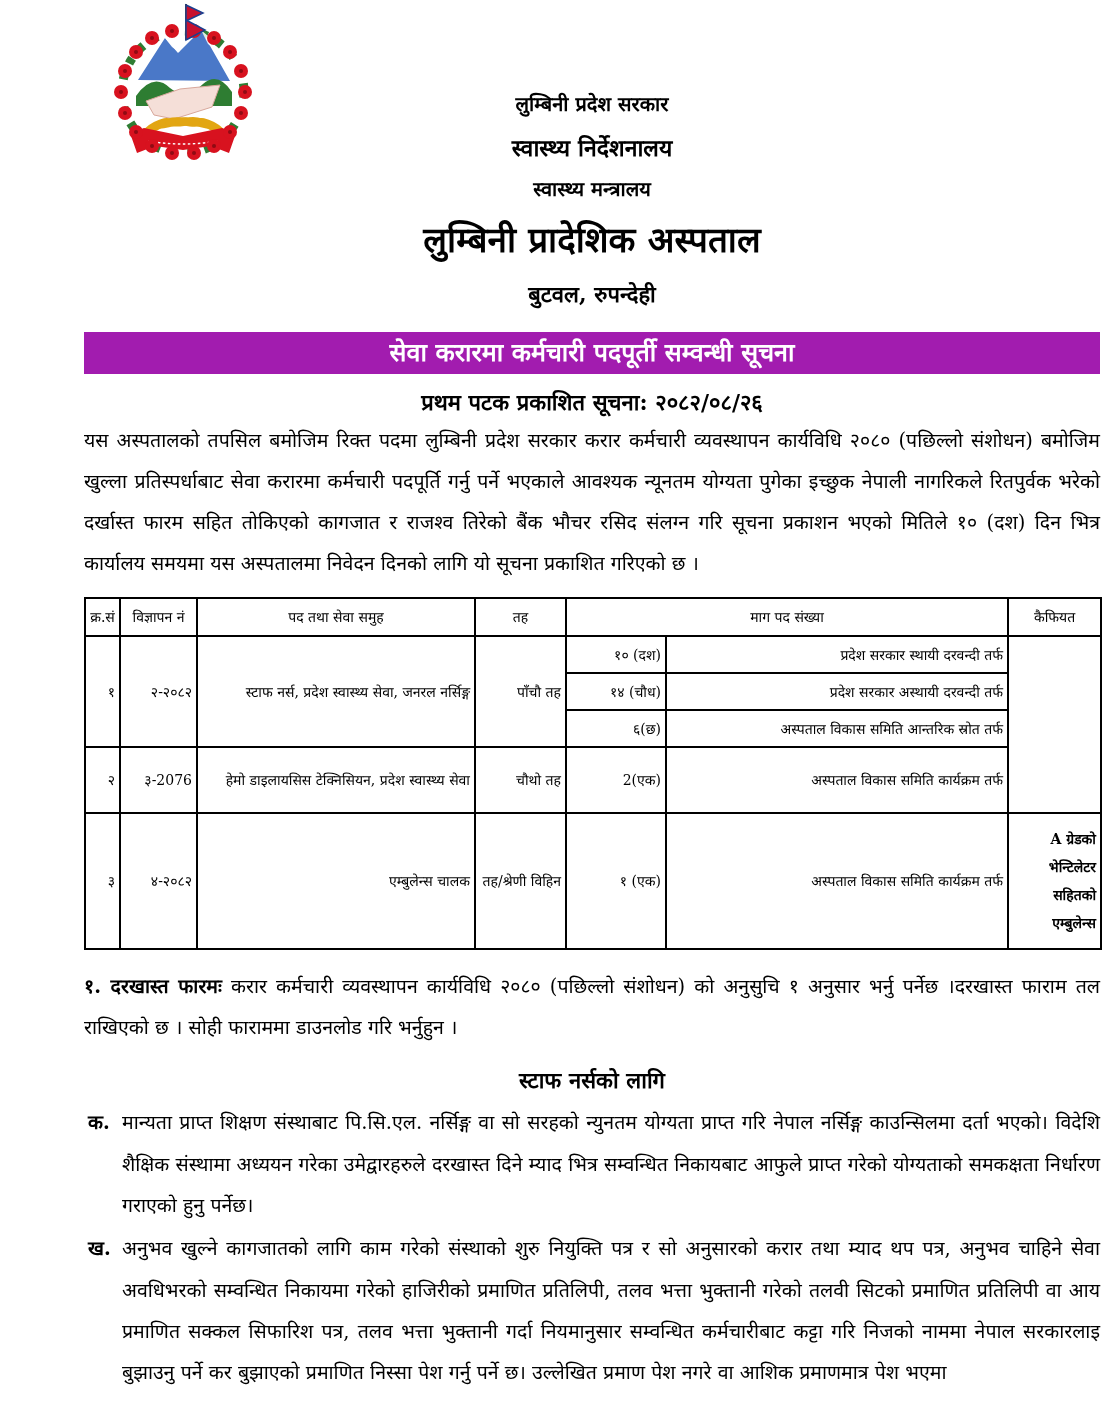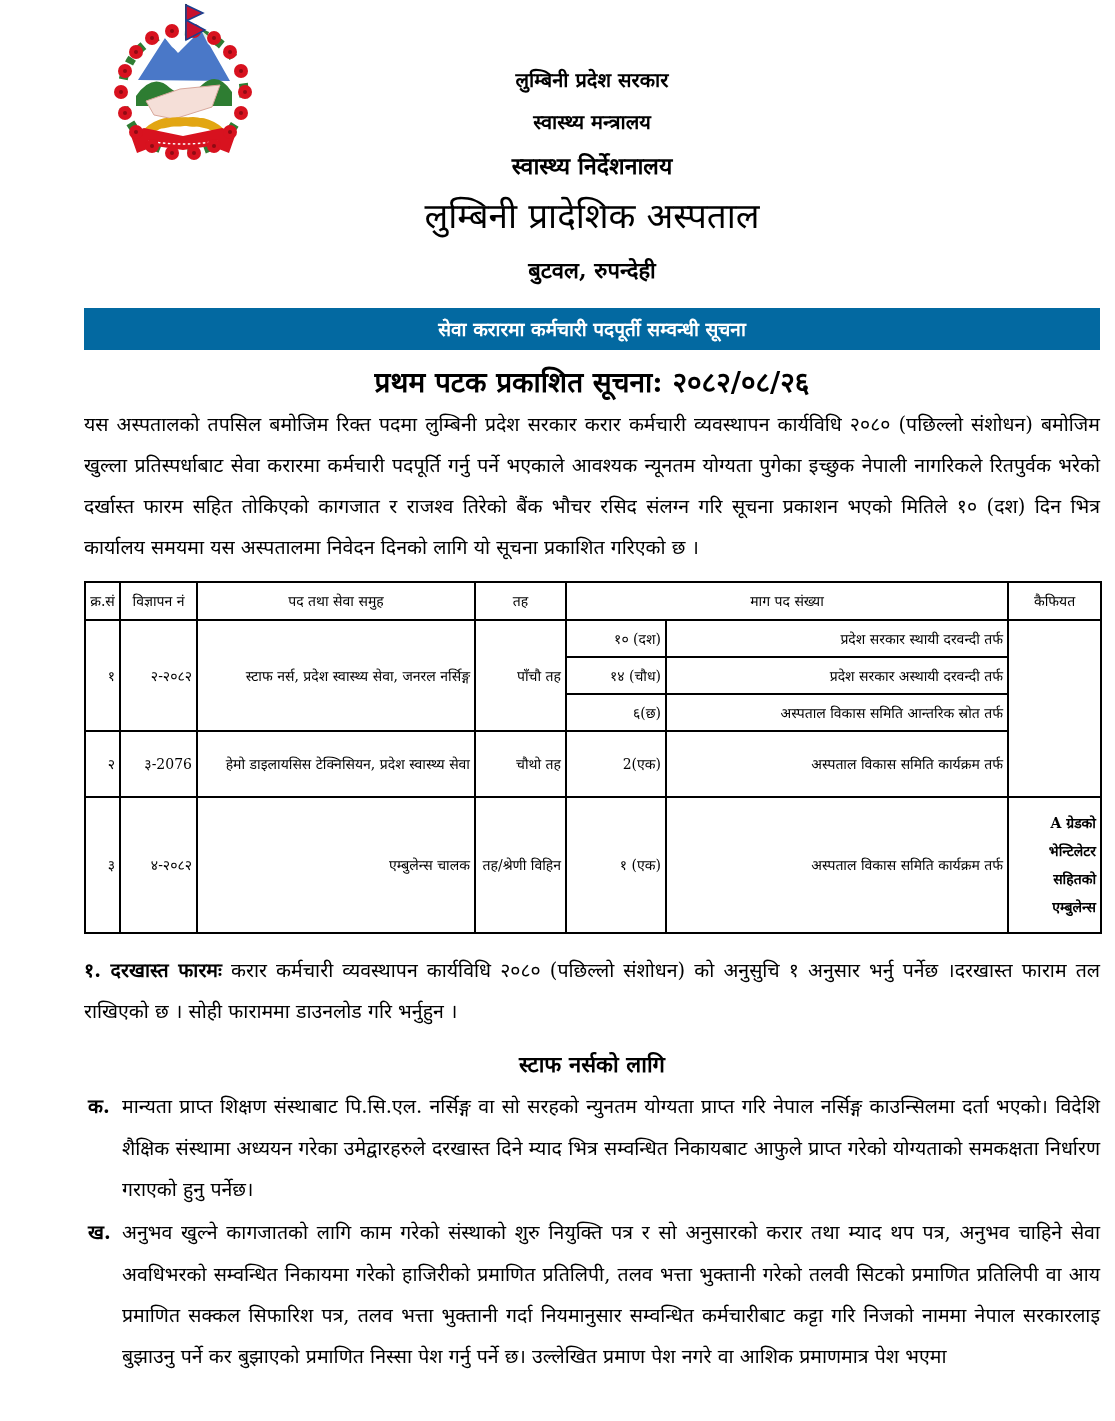--- a/index.html
+++ b/index.html
@@ -7,32 +7,32 @@
     position:relative;
     width:1115px;
     min-height:1421px;
     background:#ffffff;
     color:#000;
     font-family:"DejaVu Serif","Liberation Serif",serif;
     box-sizing:border-box;
   }
   .content{padding:0 15px 28px 84px;}
   
-  .doc-header{position:relative;text-align:center;padding-top:70px;}
+  .doc-header{position:relative;text-align:center;padding-top:94px;}
   .emblem{position:absolute;left:24px;top:0;width:150px;height:168px;}
   .gov-line{font-size:20px;font-weight:bold;line-height:1.0;margin:0 0 22px 0;}
   .gov-line.big{font-size:23px;margin-bottom:20px;}
-  .hospital-name{font-size:35px;font-weight:normal;margin:6px 0 18px 0;line-height:1.1;}
+  .hospital-name{font-size:35px;font-weight:bold;margin:6px 0 18px 0;line-height:1.1;}
   .location-line{font-size:22px;font-weight:bold;margin:0 0 24px 0;}
   
   .banner{
-    background:#0369a1;color:#fff;height:42px;line-height:42px;
-    text-align:center;font-size:19px;font-weight:bold;
+    background:#a21caf;color:#fff;height:42px;line-height:42px;
+    text-align:center;font-size:25px;font-weight:bold;
   }
-  .publish-line{text-align:center;font-size:28px;font-weight:bold;margin:12px 0 4px 0;}
+  .publish-line{text-align:center;font-size:22px;font-weight:bold;margin:12px 0 4px 0;}
   
   .intro{font-size:19.5px;line-height:2.12;text-align:justify;margin:4px 0 12px 0;}
   
   table.vacancy{width:100%;border-collapse:collapse;font-size:14px;table-layout:fixed;}
   table.vacancy th,table.vacancy td{
     border:2px solid #000;padding:1px 4px;vertical-align:middle;
     overflow:hidden;
     text-align:right;
   }
   table.vacancy th{font-weight:normal;text-align:center;height:34px;}
@@ -127,22 +127,22 @@
           </g>
 
           <g>
             <line x1="78" y1="4" x2="78" y2="40" stroke="#5a3b1e" stroke-width="2"></line>
             <path d="M78 5 L95 13 L78 21 Z" fill="#c8102e" stroke="#1b3f8f" stroke-width="1.5"></path>
             <path d="M78 20 L97 30 L78 40 Z" fill="#c8102e" stroke="#1b3f8f" stroke-width="1.5"></path>
           </g>
         </svg>
       </div>
       <div class="gov-line">लुम्बिनी प्रदेश सरकार</div>
+      <div class="gov-line big">स्वास्थ्य निर्देशनालय</div>
       <div class="gov-line">स्वास्थ्य मन्त्रालय</div>
-      <div class="gov-line big">स्वास्थ्य निर्देशनालय</div>
       <h1 class="hospital-name">लुम्बिनी प्रादेशिक अस्पताल</h1>
       <div class="location-line">बुटवल, रुपन्देही</div>
     </div>
 
     <div class="banner">
       <span>सेवा करारमा कर्मचारी पदपूर्ती सम्वन्धी सूचना</span>
     </div>
 
     <div class="publish-line">प्रथम पटक प्रकाशित सूचना: २०८२/०८/२६</div>
 

